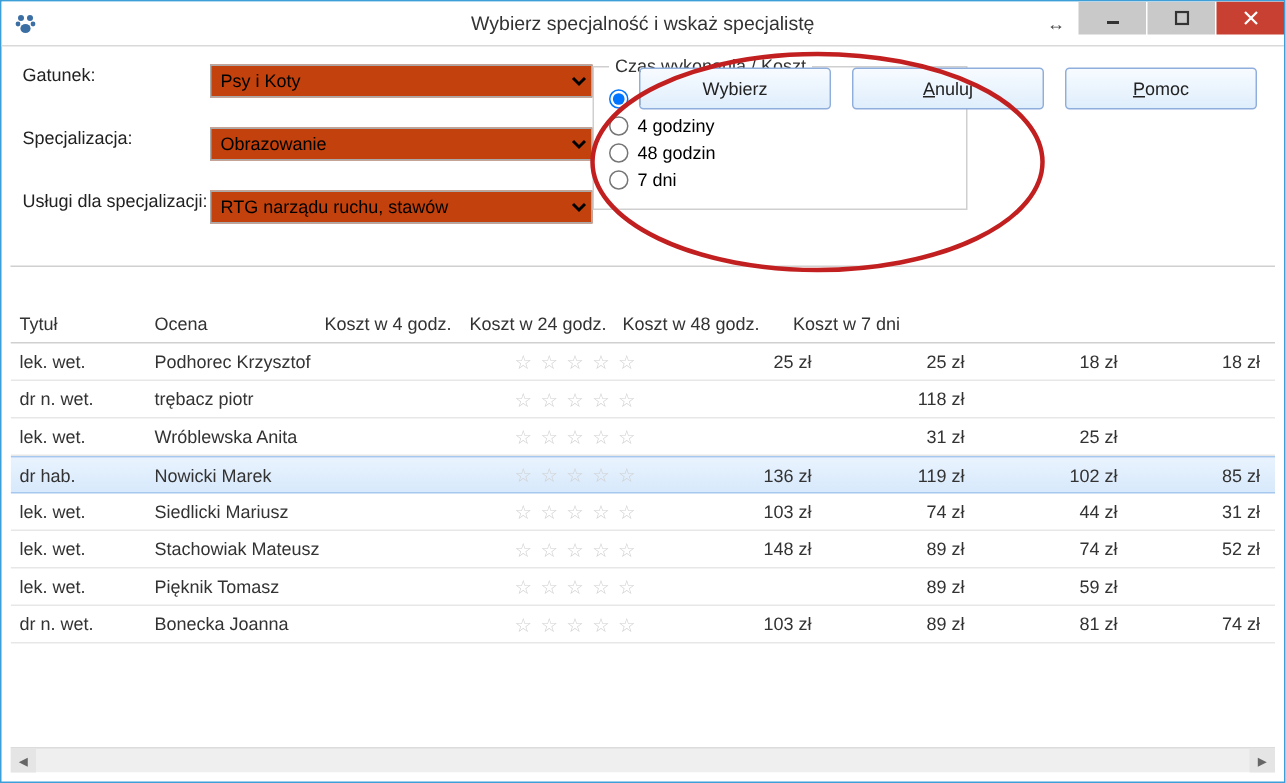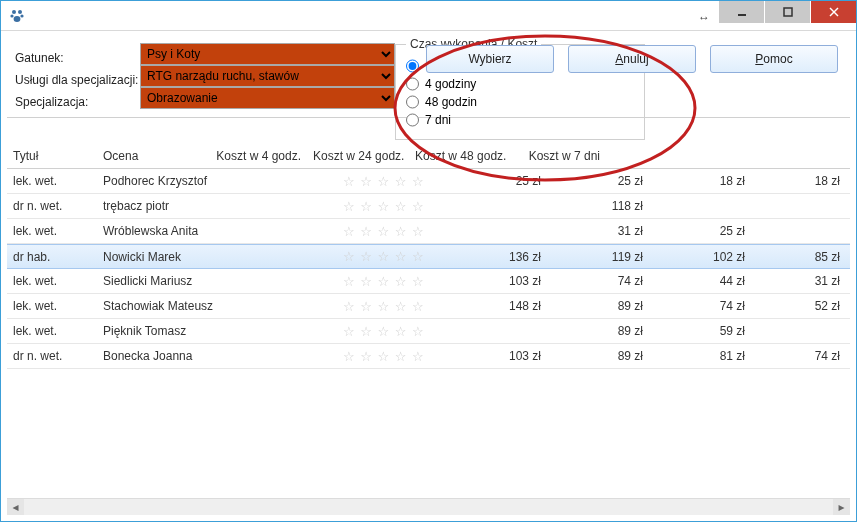--- a/index.html
+++ b/index.html
@@ -44,21 +44,21 @@
   }
   .winbtn.close { background: #c84031; color: #fff; }
   .winbtn svg { width: 10px; height: 10px; }
   
   .form-area {
     padding: 12px 14px 8px 14px;
     display: flex;
     position: relative;
   }
   .form-left { flex: 0 0 380px; }
-  .frow { display: flex; align-items: flex-end; margin-bottom: 0; }
+  .frow { display: flex; align-items: flex-start; margin-bottom: 20px; }
   .frow label { width: 125px; color: #222; }
   .frow select {
     flex: 1; height: 22px;
     border: 1px solid #a9a9a9; background: #c2410c;
     font-family: inherit; font-size: 12px; padding: 1px 2px;
   }
   
   .radio-group {
     position: absolute;
     left: 392px; top: 6px;
@@ -146,20 +146,21 @@
 <div class="titlebar">
   <span class="appicon">
     <svg viewBox="0 0 16 16">
         <circle cx="5" cy="4" r="2" fill="#3b6fa3"></circle>
         <circle cx="11" cy="4" r="2" fill="#3b6fa3"></circle>
         <circle cx="3" cy="8" r="1.6" fill="#3b6fa3"></circle>
         <circle cx="13" cy="8" r="1.6" fill="#3b6fa3"></circle>
         <ellipse cx="8" cy="11" rx="3.4" ry="3" fill="#3b6fa3"></ellipse>
       </svg>
   </span>
+  <div class="title">Wybierz specjalność i wskaż specjalistę</div>
   <div class="winbtns">
     <div class="extra">↔</div>
     <div class="winbtn">
       <svg viewBox="0 0 10 10">
           <rect x="1" y="7" width="8" height="2" fill="currentColor"></rect>
         </svg>
     </div>
     <div class="winbtn">
       <svg viewBox="0 0 10 10">
           <rect x="1" y="1" width="8" height="8" fill="none" stroke="currentColor" stroke-width="1.5"></rect>
@@ -176,29 +177,29 @@
 
 <div class="form-area">
   <div class="form-left">
     <div class="frow">
       <label>Gatunek:</label>
       <select>
         <option>Psy i Koty</option>
       </select>
     </div>
     <div class="frow">
+      <label>Specjalizacja:</label>
+      <select>
+        <option>Obrazowanie</option>
+      </select>
+    </div>
+    <div class="frow">
       <label>Usługi dla specjalizacji:</label>
       <select>
         <option>RTG narządu ruchu, stawów</option>
-      </select>
-    </div>
-    <div class="frow">
-      <label>Specjalizacja:</label>
-      <select>
-        <option>Obrazowanie</option>
       </select>
     </div>
   </div>
 
   <fieldset class="radio-group">
     <legend>Czas wykonania / Koszt</legend>
     <label class="ropt">
       <input type="radio" name="czas" checked="" style="">
       <span>Nie wybrany</span>
     </label>

